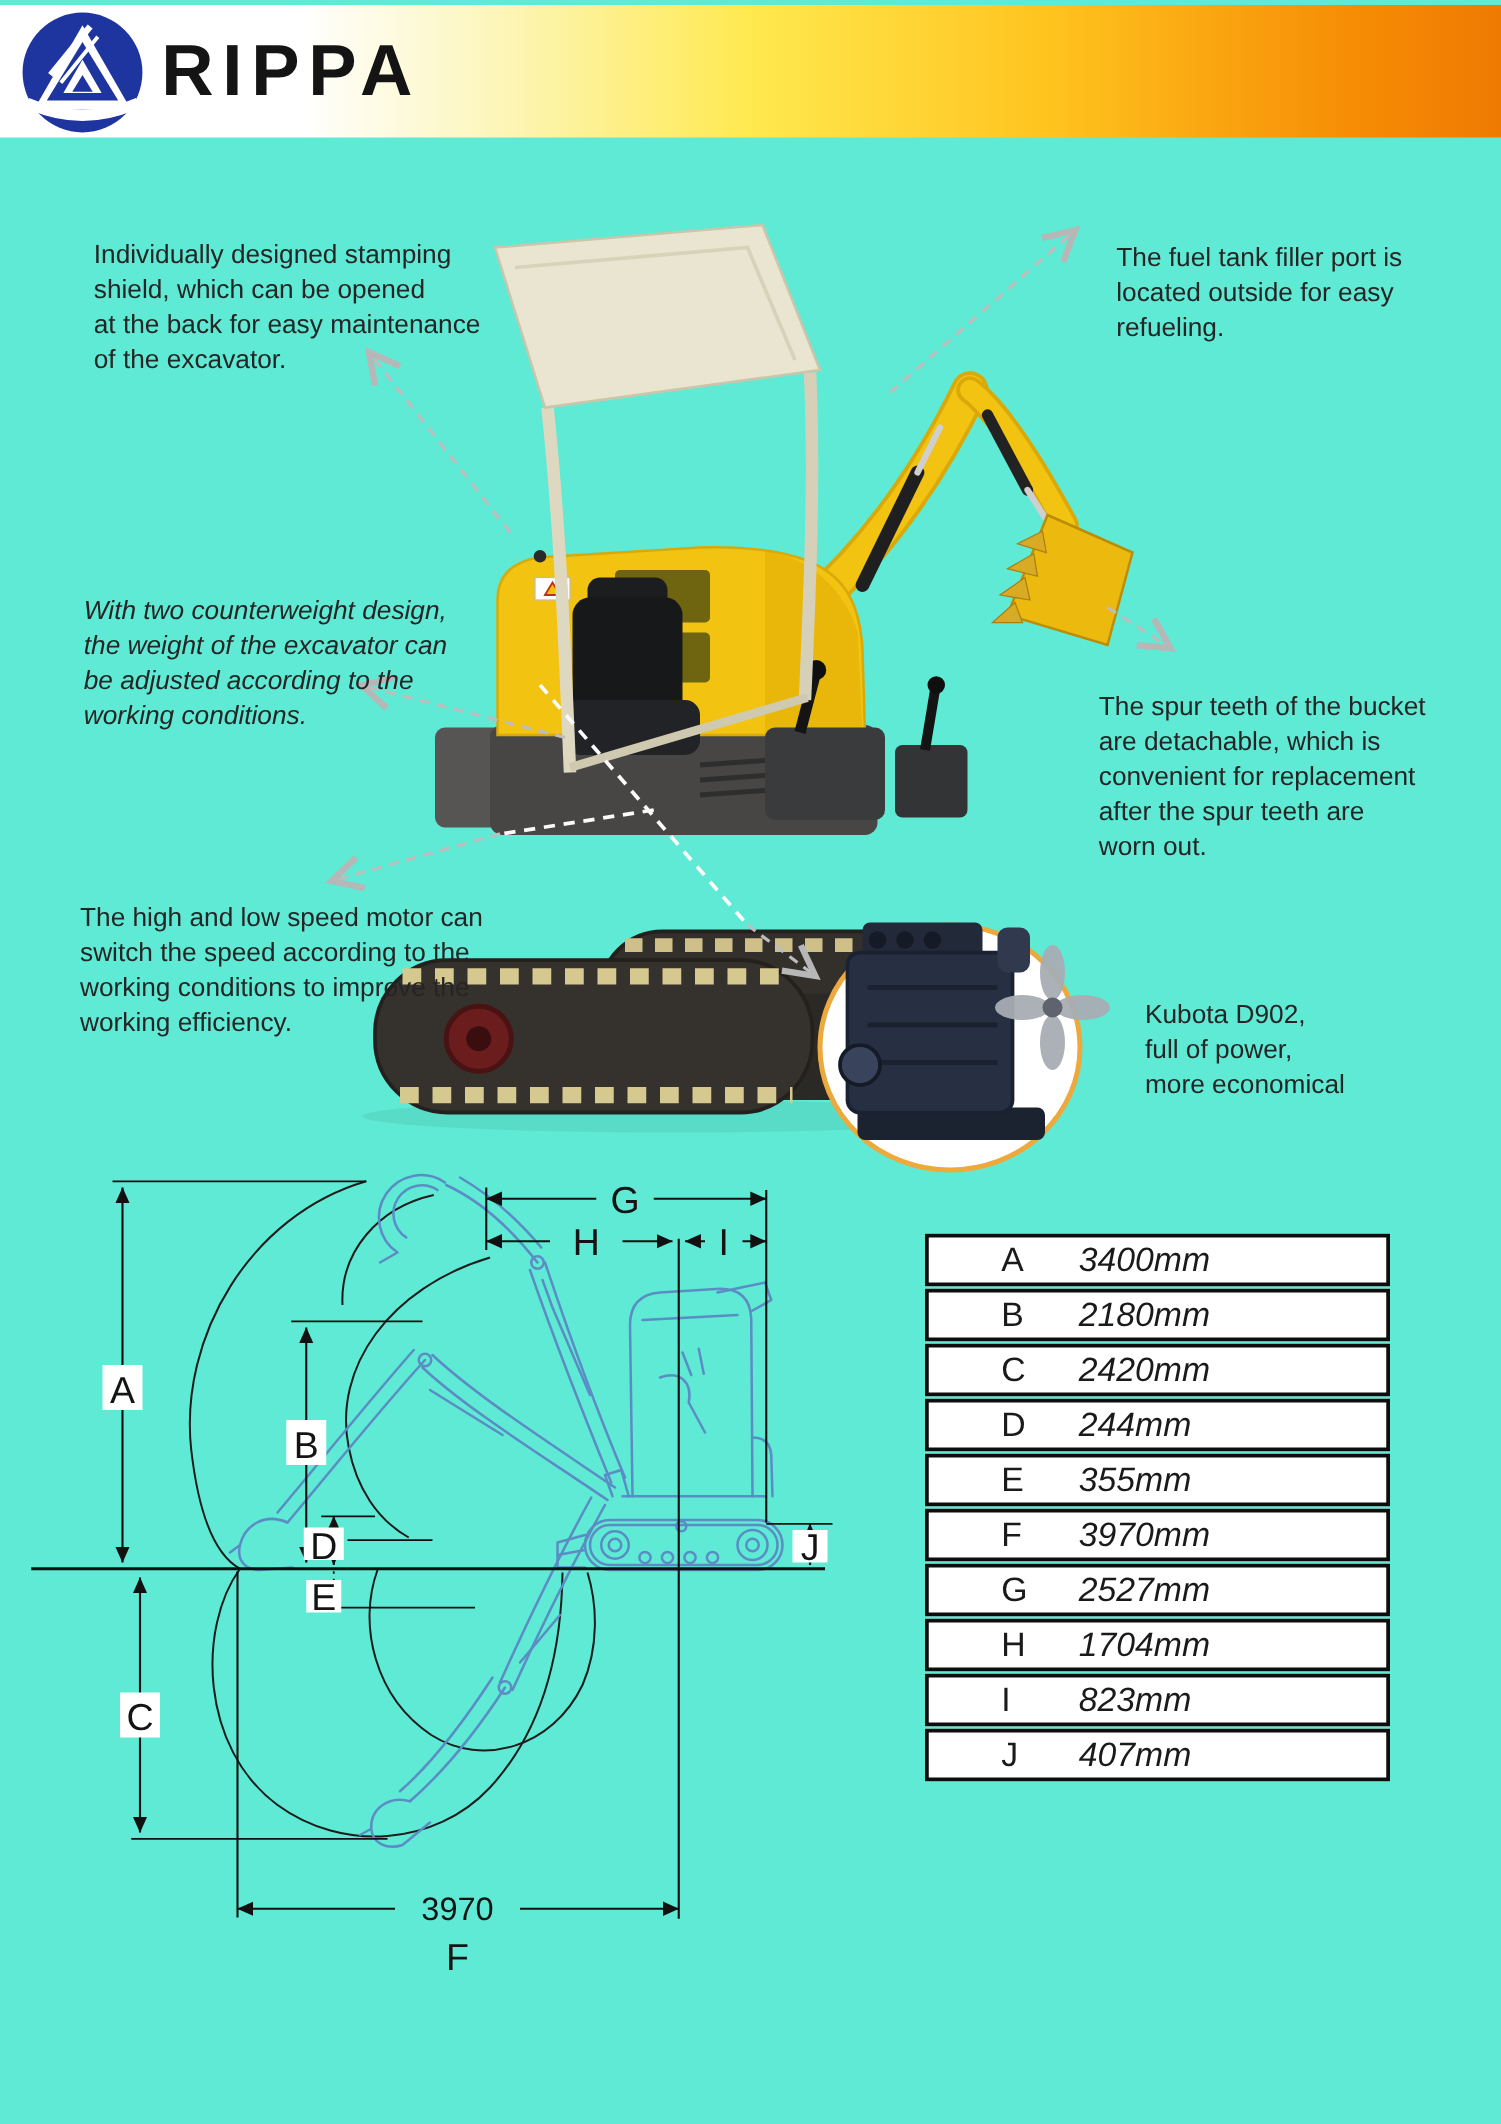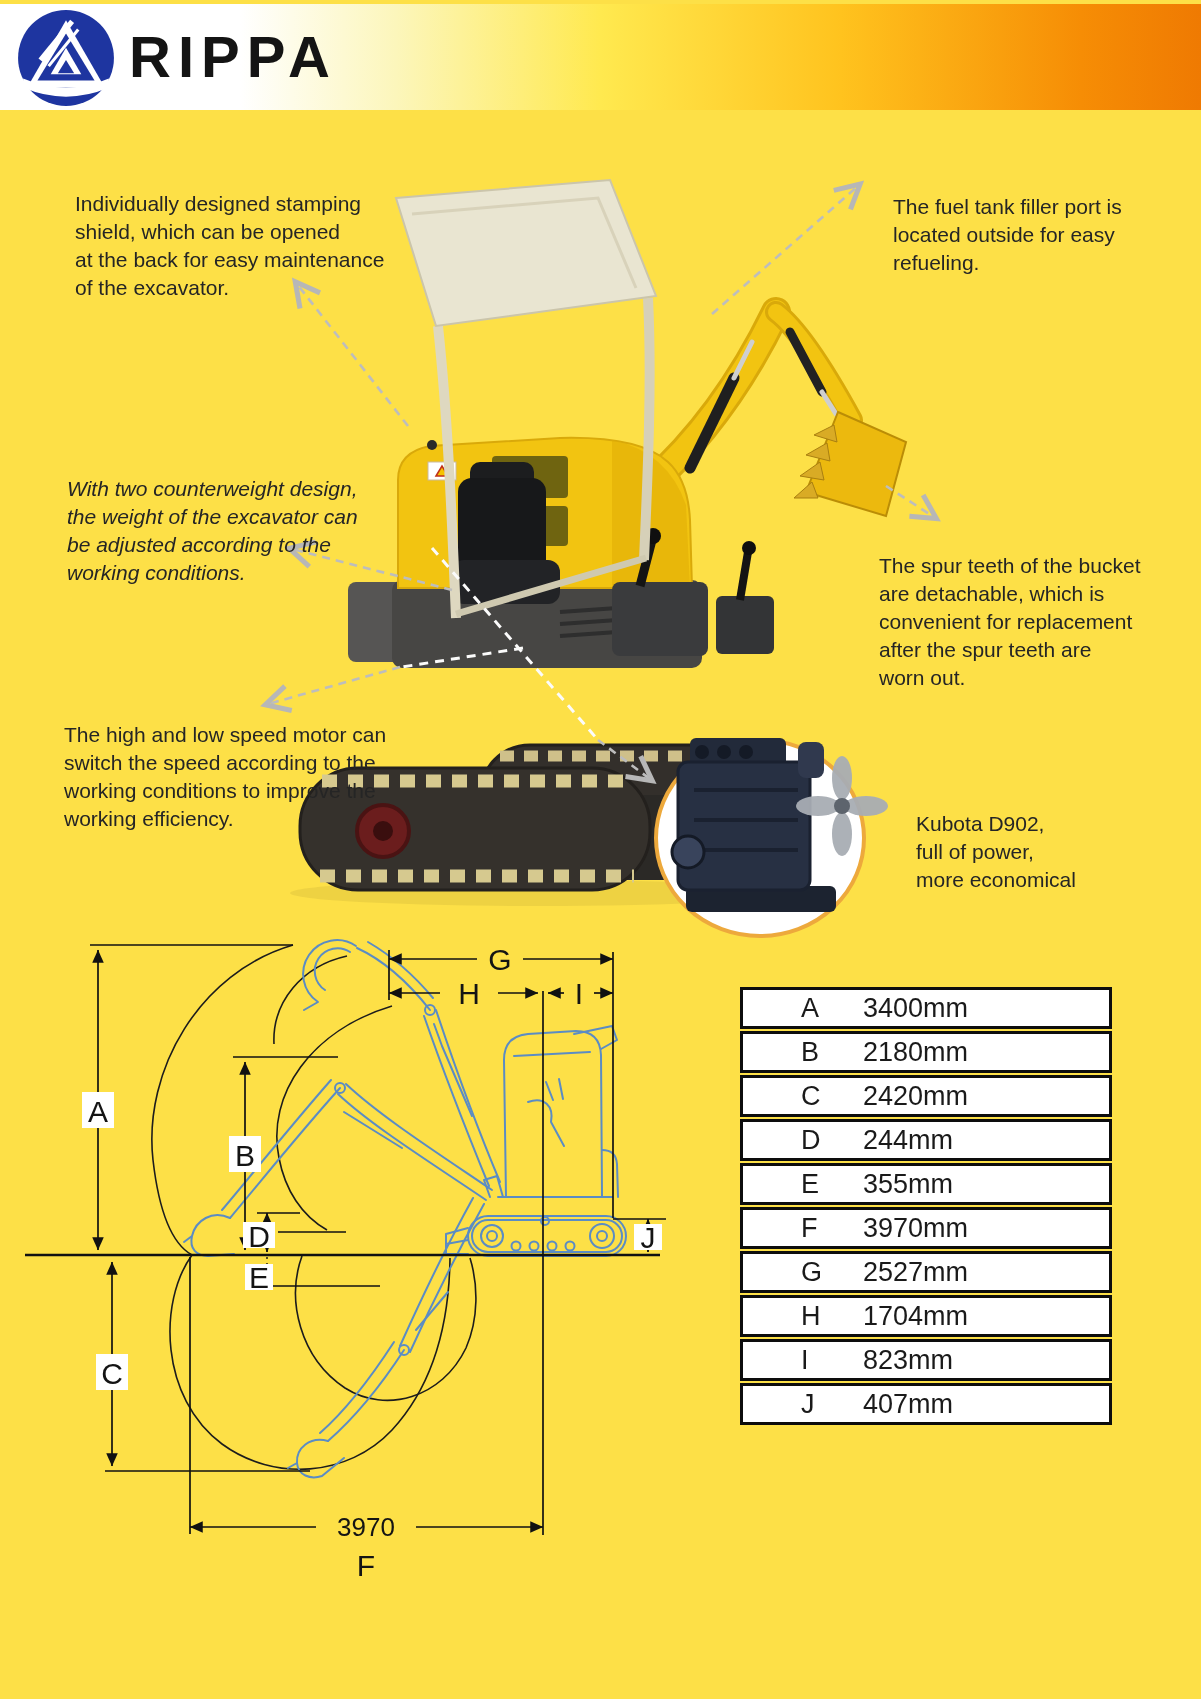--- a/index.html
+++ b/index.html
@@ -1,48 +1,48 @@
 <!DOCTYPE html>
 <html style="--brand-blue: #1e35a0; --header-yellow: #ffe94f; --header-orange: #ef7a02; --machine-yellow: #f2c411; --engine-ring-gold: #eda93c; --diagram-blue: #5b8cc4;"><head>
 <meta charset="utf-8">
 <style>
   html,body{margin:0;padding:0;background:#888;}
   .page{
-    position:relative;width:1201px;height:1699px;background:#fde047;
+    position:relative;width:1201px;height:1699px;background:#5eead4;
     font-family:"Liberation Sans",sans-serif;overflow:hidden;margin:0 auto;
   }
   
   .band{
     position:absolute;left:0;top:4px;width:1201px;height:106px;
     background:linear-gradient(90deg,#ffffff 0%,#ffffff 20%,#fcf6bb 33%,#ffe94f 50%,#ffc31e 70%,#f68d05 90%,#ef7a02 100%);
   }
   .logo{position:absolute;left:15px;top:7px;width:102px;height:102px;}
   .brand{
     position:absolute;left:129px;top:23px;
     font-size:58px;font-weight:bold;letter-spacing:7px;color:#141414;
   }
   
   .callout{position:absolute;font-size:21px;line-height:28px;color:#252525;}
   .co-shield{left:75px;top:190px;width:330px;}
   .co-fuel{left:893px;top:177px;width:280px;margin-top:16px;}
   .co-counterweight{left:67px;top:475px;width:340px;font-style:italic;}
   .co-spur{left:879px;top:552px;width:300px;}
   .co-motor{left:64px;top:721px;width:360px;}
-  .co-engine{left:916px;top:798px;width:260px;margin-top:12px;}
+  .co-engine{left:916px;top:798px;width:260px;}
   
   .photo-svg{position:absolute;left:230px;top:140px;width:790px;height:840px;}
   .diagram-svg{position:absolute;left:0px;top:870px;width:700px;height:722px;}
   
   .spec-table{position:absolute;left:740px;top:987px;width:372px;display:flex;flex-direction:column;gap:2px;}
   .trow{
     box-sizing:border-box;height:42px;border:3px solid #0d0d0d;background:#fff;
     display:flex;align-items:center;font-size:27px;color:#1a1a1a;
   }
   .tlabel{width:62px;margin-left:58px;}
-  .tvalue{flex:1;}
+  .tvalue{flex:1;font-style:italic;}
   .dim-label{font-size:30px;fill:#141414;font-family:"Liberation Sans",sans-serif;}
   .dim-num{font-size:26px;fill:#141414;font-family:"Liberation Sans",sans-serif;}
 </style>
 </head>
 <body>
 
 <div class="page">
 
   <div class="band"></div>
 

